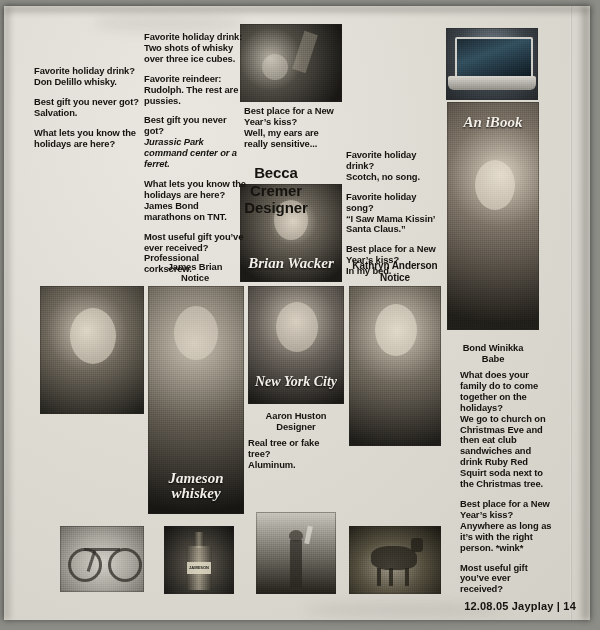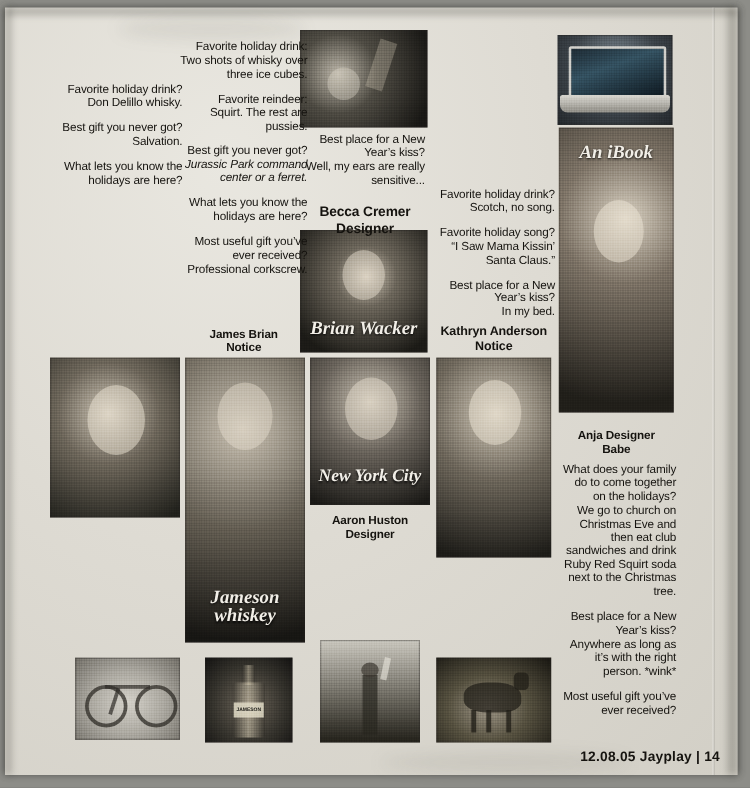--- a/index.html
+++ b/index.html
@@ -44,22 +44,22 @@
   .edge-dark {
     position: absolute;
     pointer-events: none;
     background: rgba(60,58,52,.30);
     filter: blur(3px);
   }
 
   .col-text {
     position: absolute;
     color: #15130f;
-    font-weight: normal;
-    text-align: right;
+    font-weight: bold;
+    text-align: left;
     line-height: 1.16;
     letter-spacing: -.1px;
   }
   .qa { margin: 0 0 9px 0; }
   .qa .q { display: block; }
   .qa .a { display: block; }
   .ital { font-style: italic; }
   .name {
     text-align: center;
     font-weight: bold;
@@ -320,46 +320,47 @@
       </p>
     </div>
 
     <div class="col-text" style="left:140px;top:26px;width:102px;font-size:9.4px;">
       <p class="qa">
         <span class="q">Favorite holiday drink:</span>
         <span class="a">Two shots of whisky over three ice cubes.</span>
       </p>
       <p class="qa">
         <span class="q">Favorite reindeer:</span>
-        <span class="a">Squirt. The rest are pussies.</span>
+        <span class="a">Rudolph. The rest are pussies.</span>
       </p>
       <p class="qa">
         <span class="q">Best gift you never got?</span>
         <span class="a ital">Jurassic Park command center or a ferret.</span>
       </p>
       <p class="qa">
         <span class="q">What lets you know the holidays are here?</span>
+        <span class="a">James Bond marathons on TNT.</span>
       </p>
       <p class="qa">
         <span class="q">Most useful gift you’ve ever received?</span>
         <span class="a">Professional corkscrew.</span>
       </p>
     </div>
     <div class="col-text name" style="left:140px;top:255px;width:102px;font-size:9.4px;">
       <span>James Brian</span><br>
       <span>Notice</span>
     </div>
 
     <div class="col-text" style="left:240px;top:100px;width:96px;font-size:9.4px;">
       <p class="qa">
         <span class="q">Best place for a New Year’s kiss?</span>
         <span class="a">Well, my ears are really sensitive...</span>
       </p>
     </div>
-    <div class="col-text name" style="left:240px;top:158px;width:96px;font-size:11px;">
+    <div class="col-text name" style="left:224px;top:158px;width:96px;font-size:15px;">
       <span>Becca Cremer</span><br>
       <span>Designer</span>
     </div>
 
     <div class="col-text" style="left:342px;top:144px;width:98px;font-size:9.4px;">
       <p class="qa">
         <span class="q">Favorite holiday drink?</span>
         <span class="a">Scotch, no song.</span>
       </p>
       <p class="qa">
@@ -370,38 +371,44 @@
         <span class="q">Best place for a New Year’s kiss?</span>
         <span class="a">In my bed.</span>
       </p>
     </div>
     <div class="col-text name" style="left:342px;top:254px;width:98px;font-size:10px;">
       <span>Kathryn Anderson</span><br>
       <span>Notice</span>
     </div>
 
     <div class="col-text name" style="left:443px;top:336px;width:92px;font-size:9.4px;">
-      <span>Anja Designer</span><br>
+      <span>Bond Winikka</span><br>
       <span>Babe</span>
     </div>
-    <div class="col-text" style="left:443px;top:364px;width:94px;font-size:9.4px;">
+    <div class="col-text" style="left:456px;top:364px;width:94px;font-size:9.4px;">
       <p class="qa">
         <span class="q">What does your family do to come together on the holidays?</span>
         <span class="a">We go to church on Christmas Eve and then eat club sandwiches and drink Ruby Red Squirt soda next to the Christmas tree.</span>
       </p>
       <p class="qa">
         <span class="q">Best place for a New Year’s kiss?</span>
         <span class="a">Anywhere as long as it’s with the right person. *wink*</span>
       </p>
       <p class="qa">
         <span class="q">Most useful gift you’ve ever received?</span>
       </p>
     </div>
 
     <div class="col-text name" style="left:244px;top:404px;width:96px;font-size:9.4px;">
       <span>Aaron Huston</span><br>
       <span>Designer</span>
     </div>
+    <div class="col-text" style="left:244px;top:432px;width:96px;font-size:9.4px;">
+      <p class="qa">
+        <span class="q">Real tree or fake tree?</span>
+        <span class="a">Aluminum.</span>
+      </p>
+    </div>
 
     <div class="footer">12.08.05 Jayplay | 14</div>
 
   </div>
 </div>
 
 </body></html>

